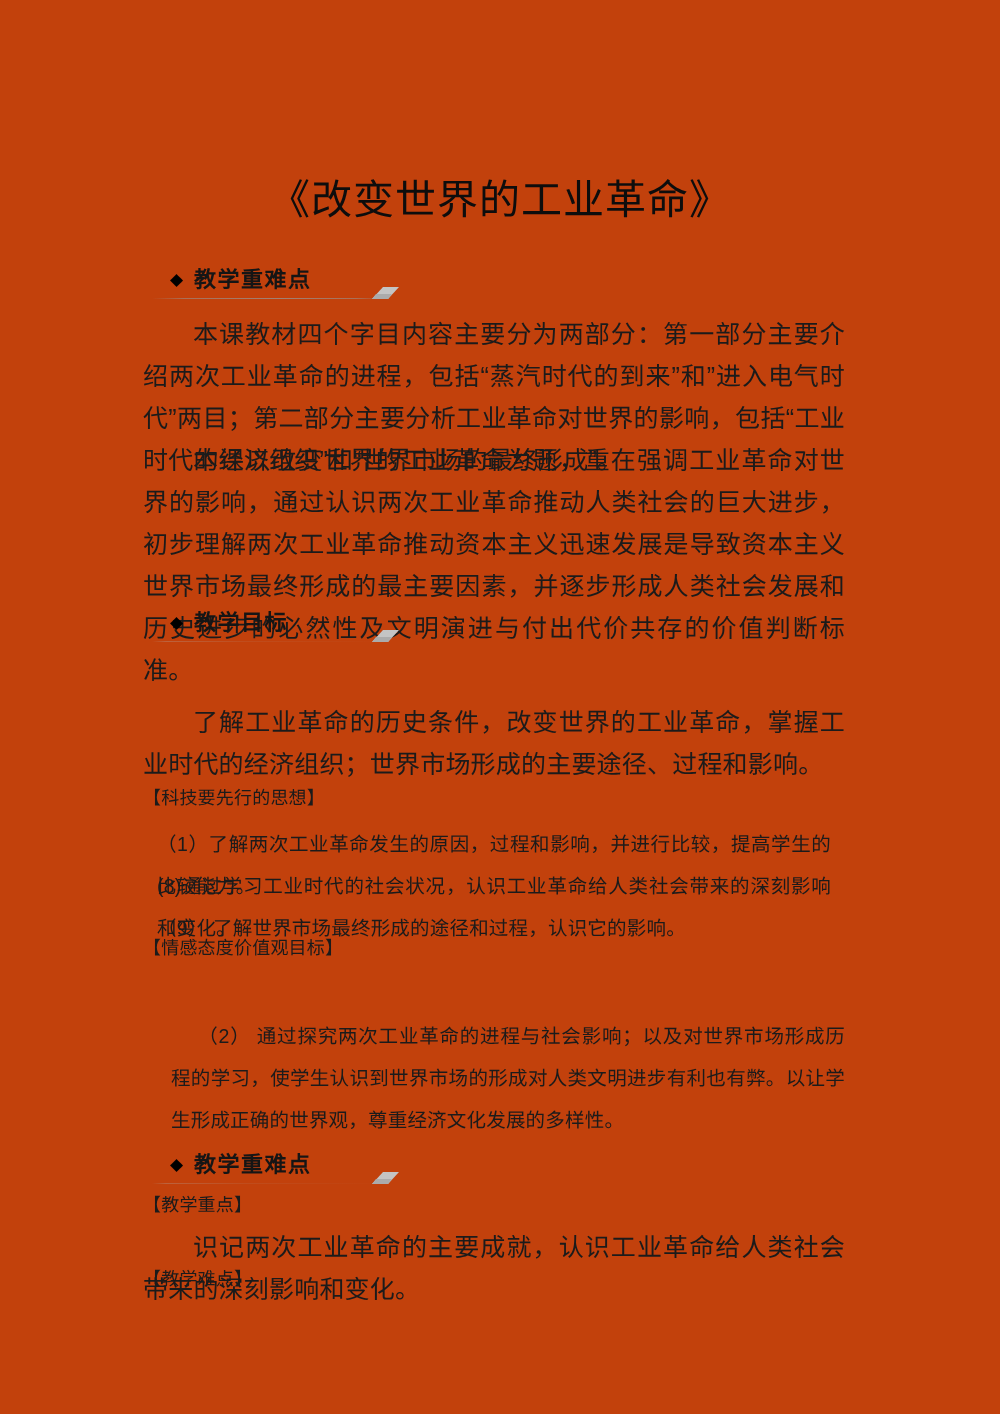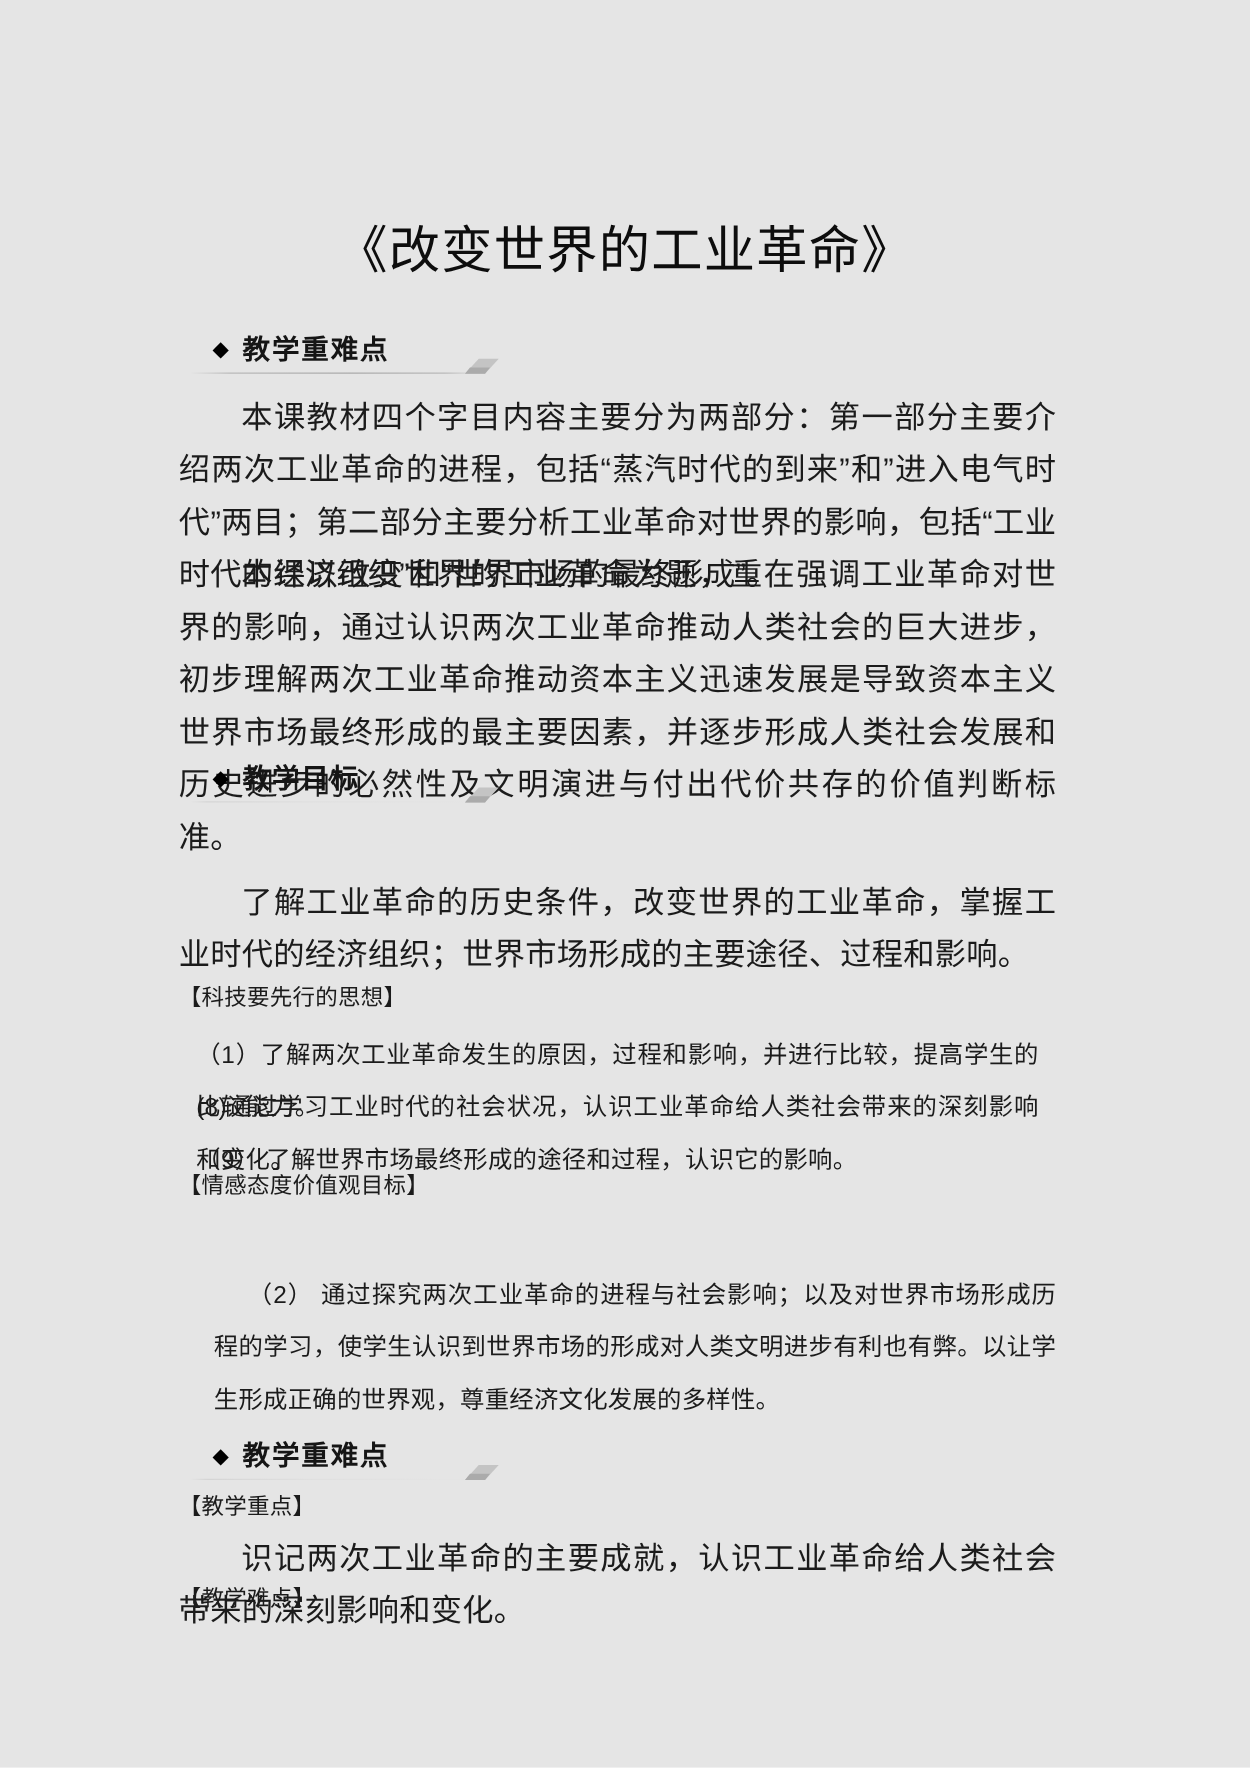--- a/index.html
+++ b/index.html
@@ -13,21 +13,21 @@
     height: 1414px;
     position: relative;
     font-family: "Liberation Sans", "DejaVu Sans", sans-serif;
     color: #1a1a1a;
     overflow: hidden;
   }
 
   .page {
     position: absolute;
     inset: 0;
-    background: #e5e5e5;
+    background: #c2410c;
   }
 
   
   .doc-title {
     position: absolute;
     top: 176px;
     left: 0;
     width: 1000px;
     text-align: center;
     font-family: "DejaVu Serif", "Liberation Serif", serif;

